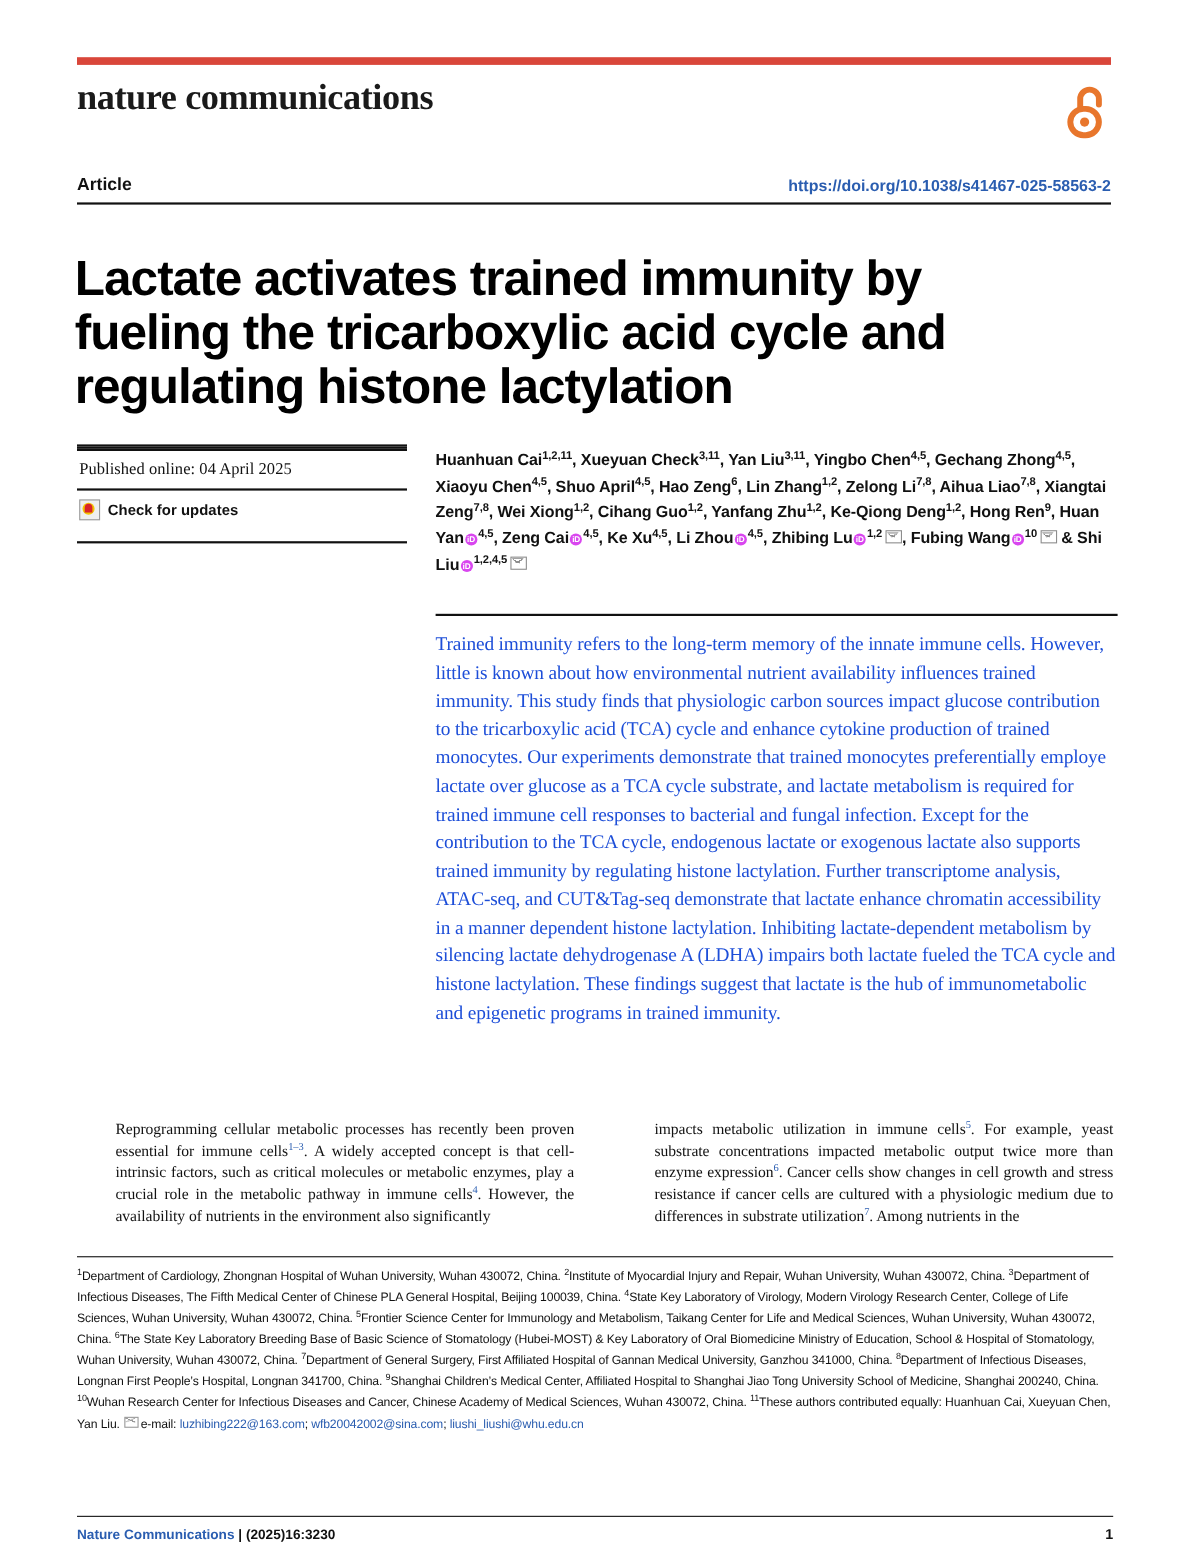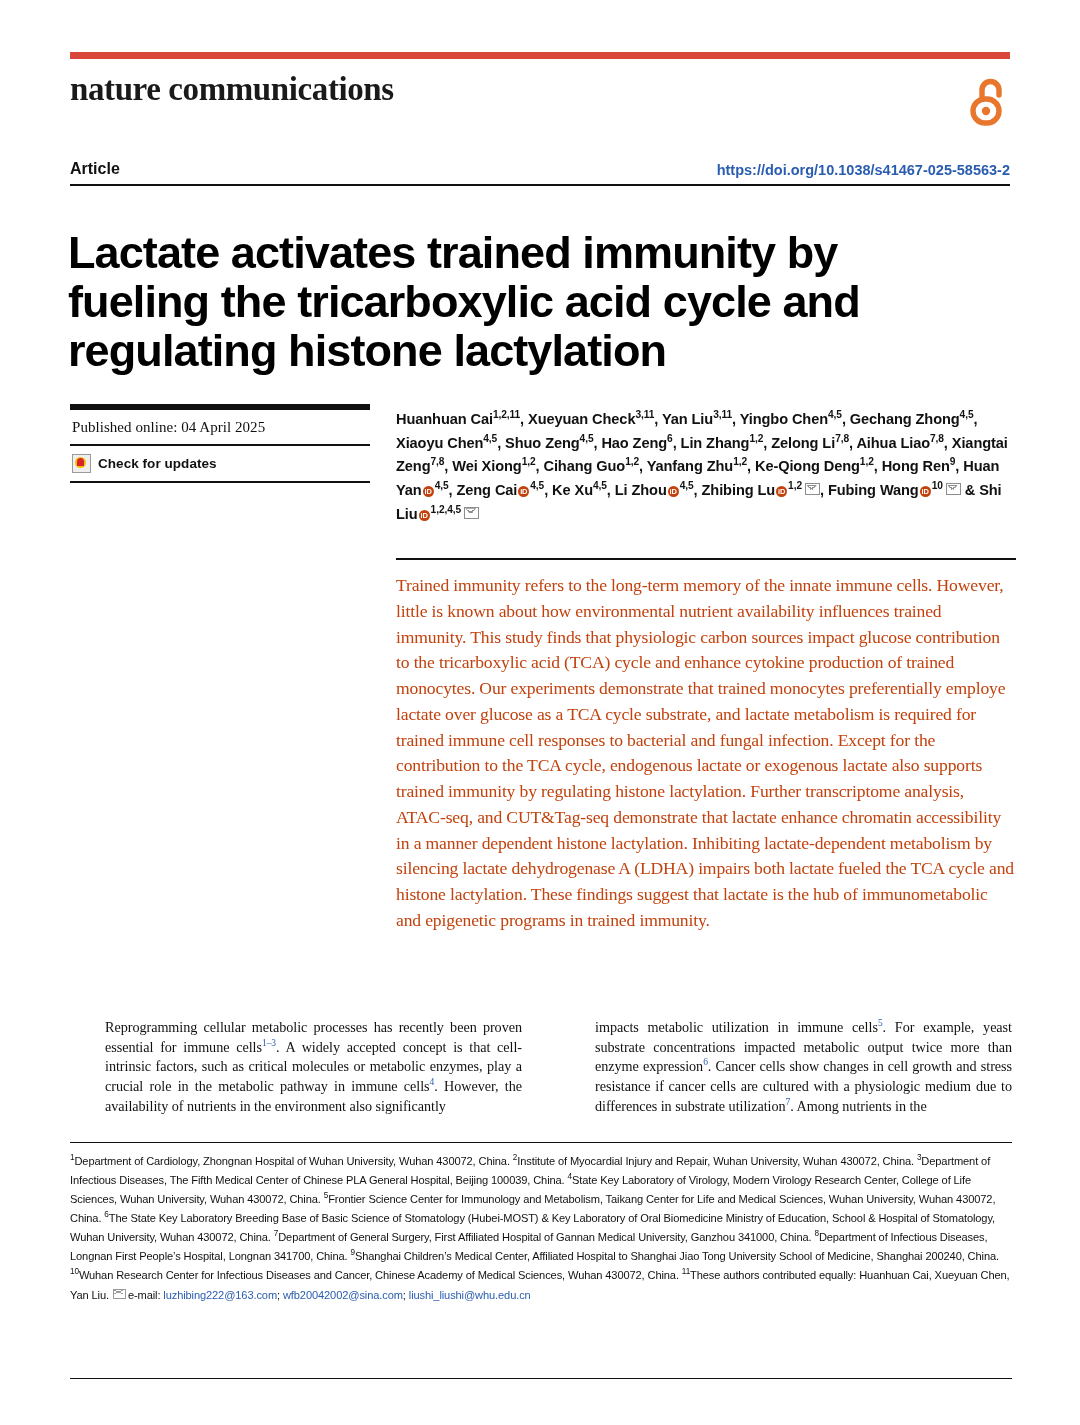--- a/index.html
+++ b/index.html
@@ -103,21 +103,21 @@
   .history .row.serif {
     font-family: "Liberation Serif", serif;
     font-weight: 400;
     font-size: 15px;
   }
   .history .row.badge-row {
     display: flex;
     align-items: center;
     gap: 7px;
     padding-top: 8px;
-    padding-bottom: 8px;
+    padding-bottom: 19px;
   }
   .crossmark {
     width: 17px; height: 17px;
     border: 1px solid #9a9a9a;
     background: #efefef;
     position: relative;
     flex: 0 0 auto;
   }
   .crossmark::before {
     content: "";
@@ -150,21 +150,21 @@
   .authors sup {
     font-size: 10.2px;
     font-weight: 700;
     vertical-align: super;
     line-height: 0;
   }
   .orcid {
     display: inline-block;
     width: 11px; height: 11px;
     border-radius: 50%;
-    background: #c2410c;
+    background: #d946ef;
     color: #fff;
     font-size: 7.5px;
     font-weight: 700;
     line-height: 11px;
     text-align: center;
     vertical-align: 1px;
     margin: 0 1px;
     font-family: "Liberation Sans", sans-serif;
   }
   .env {
@@ -192,21 +192,21 @@
   
   .abstract {
     position: absolute;
     left: 396px; top: 558px;
     width: 620px;
     border-top: 2.5px solid #111;
     padding-top: 13px;
     font-family: "Liberation Serif", serif;
     font-size: 17.6px;
     line-height: 1.465;
-    color: #c2410c;
+    color: #1d4ed8;
     letter-spacing: -0.15px;
   }
 
   
   .body-cols {
     position: absolute;
     left: 70px; top: 1018px;
     width: 942px;
     display: flex;
     gap: 38px;
@@ -342,21 +342,21 @@
     <div class="rule"></div>
   </div>
 
   <div class="authors">
     <span>Huanhuan Cai</span><sup>1,2,11</sup>,
     <span>Xueyuan Check</span><sup>3,11</sup>,
     <span>Yan Liu</span><sup>3,11</sup>,
     <span>Yingbo Chen</span><sup>4,5</sup>,
     <span>Gechang Zhong</span><sup>4,5</sup>,
     <span>Xiaoyu Chen</span><sup>4,5</sup>,
-    <span>Shuo Zeng</span><sup>4,5</sup>,
+    <span>Shuo April</span><sup>4,5</sup>,
     <span>Hao Zeng</span><sup>6</sup>,
     <span>Lin Zhang</span><sup>1,2</sup>,
     <span>Zelong Li</span><sup>7,8</sup>,
     <span>Aihua Liao</span><sup>7,8</sup>,
     <span>Xiangtai Zeng</span><sup>7,8</sup>,
     <span>Wei Xiong</span><sup>1,2</sup>,
     <span>Cihang Guo</span><sup>1,2</sup>,
     <span>Yanfang Zhu</span><sup>1,2</sup>,
     <span>Ke-Qiong Deng</span><sup>1,2</sup>,
     <span>Hong Ren</span><sup>9</sup>,
@@ -374,14 +374,21 @@
 
   <div class="body-cols">
     <div class="col">Reprogramming cellular metabolic processes has recently been proven essential for immune cells<sup class="cite">1–3</sup>. A widely accepted concept is that cell-intrinsic factors, such as critical molecules or metabolic enzymes, play a crucial role in the metabolic pathway in immune cells<sup class="cite">4</sup>. However, the availability of nutrients in the environment also significantly</div>
     <div class="col">impacts metabolic utilization in immune cells<sup class="cite">5</sup>. For example, yeast substrate concentrations impacted metabolic output twice more than enzyme expression<sup class="cite">6</sup>. Cancer cells show changes in cell growth and stress resistance if cancer cells are cultured with a physiologic medium due to differences in substrate utilization<sup class="cite">7</sup>. Among nutrients in the</div>
   </div>
 
   <div class="affil-sep"></div>
   <div class="affiliations"><sup>1</sup>Department of Cardiology, Zhongnan Hospital of Wuhan University, Wuhan 430072, China. <sup>2</sup>Institute of Myocardial Injury and Repair, Wuhan University, Wuhan 430072, China. <sup>3</sup>Department of Infectious Diseases, The Fifth Medical Center of Chinese PLA General Hospital, Beijing 100039, China. <sup>4</sup>State Key Laboratory of Virology, Modern Virology Research Center, College of Life Sciences, Wuhan University, Wuhan 430072, China. <sup>5</sup>Frontier Science Center for Immunology and Metabolism, Taikang Center for Life and Medical Sciences, Wuhan University, Wuhan 430072, China. <sup>6</sup>The State Key Laboratory Breeding Base of Basic Science of Stomatology (Hubei-MOST) &amp; Key Laboratory of Oral Biomedicine Ministry of Education, School &amp; Hospital of Stomatology, Wuhan University, Wuhan 430072, China. <sup>7</sup>Department of General Surgery, First Affiliated Hospital of Gannan Medical University, Ganzhou 341000, China. <sup>8</sup>Department of Infectious Diseases, Longnan First People’s Hospital, Longnan 341700, China. <sup>9</sup>Shanghai Children’s Medical Center, Affiliated Hospital to Shanghai Jiao Tong University School of Medicine, Shanghai 200240, China. <sup>10</sup>Wuhan Research Center for Infectious Diseases and Cancer, Chinese Academy of Medical Sciences, Wuhan 430072, China. <sup>11</sup>These authors contributed equally: Huanhuan Cai, Xueyuan Chen, Yan Liu. <span class="env-sm"></span>e-mail: <a class="mail">luzhibing222@163.com</a>; <a class="mail">wfb20042002@sina.com</a>; <a class="mail">liushi_liushi@whu.edu.cn</a></div>
 
   <div class="footer-sep"></div>
+  <div class="footer">
+    <div>
+      <span class="j">Nature Communications</span>
+      <span class="cit">| (2025)16:3230</span>
+    </div>
+    <div class="pg">1</div>
+  </div>
 
 </div>
 
 </body></html>

